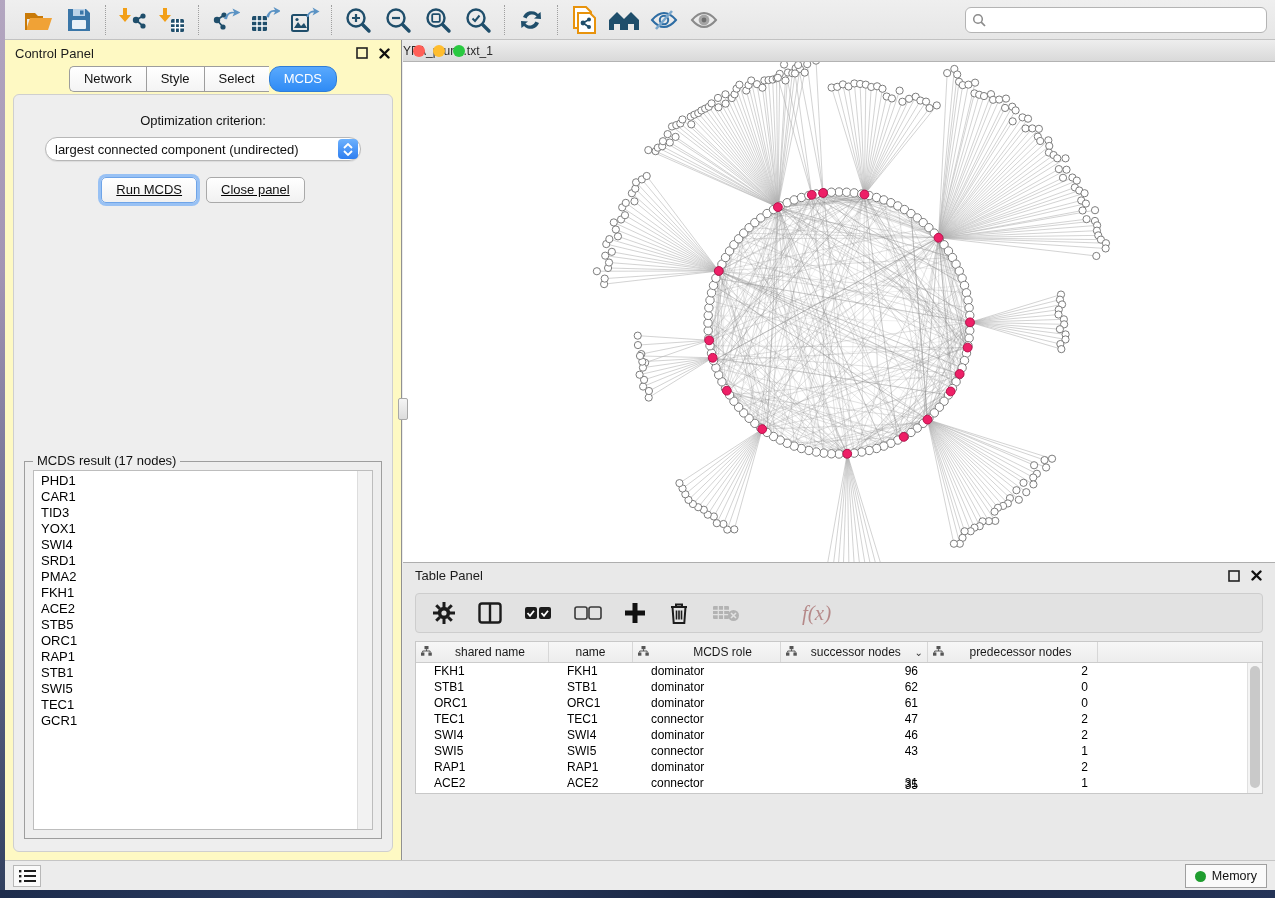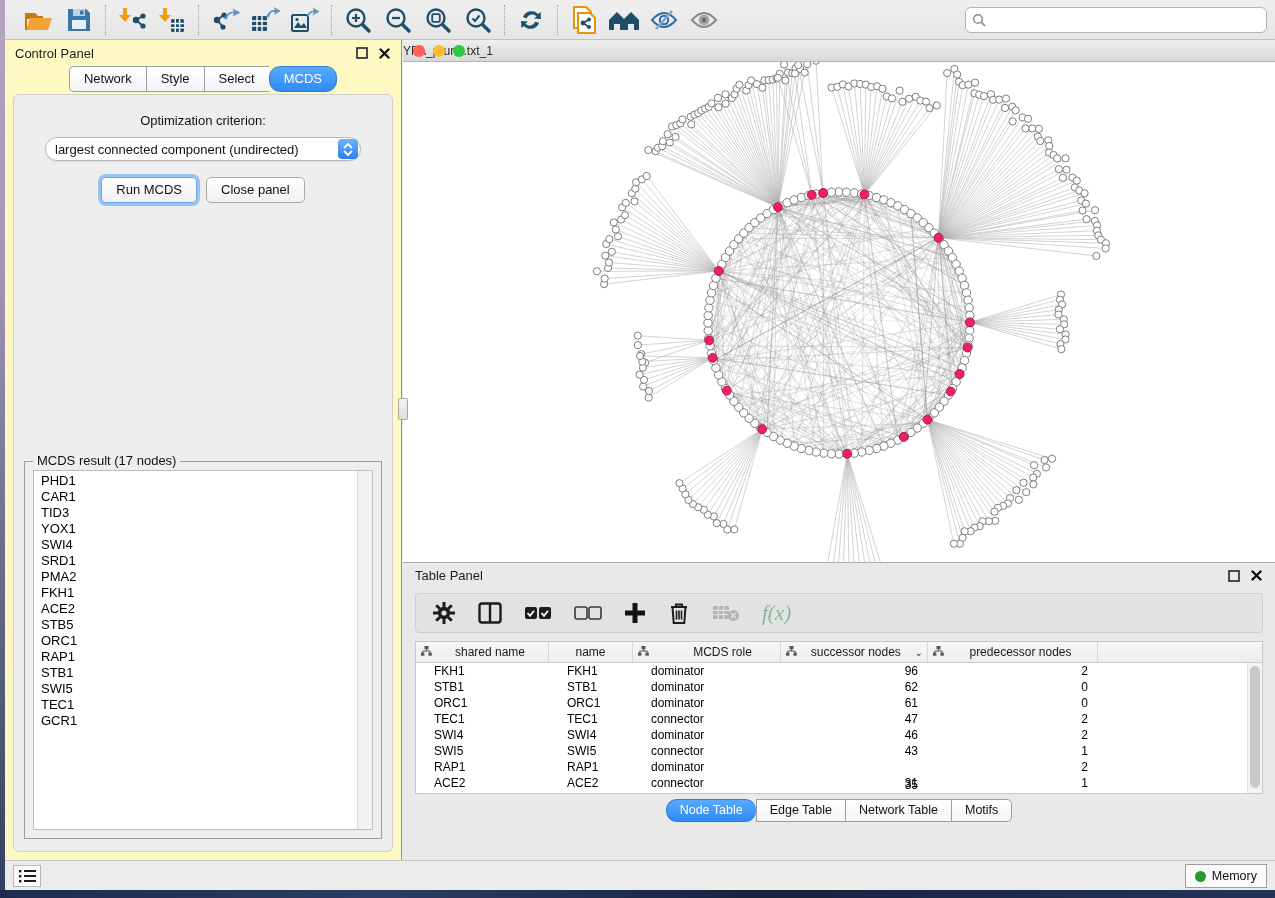--- a/index.html
+++ b/index.html
@@ -42,21 +42,21 @@
     background:#eeeeee; border:1px solid #cfcfcf; border-radius:6px; }
   .opt-label { text-align:center; font-size:13px; color:#111; margin-top:18px; }
   .select-box { width:316px; height:24px; margin:9px auto 0; background:#fff;
     border:1px solid #b7b7b7; border-radius:12px; display:flex; align-items:center; position:relative;
     box-shadow:0 1px 1px rgba(0,0,0,.08); }
   .select-box .val { flex:1; font-size:13px; color:#111; padding-left:9px; white-space:nowrap; }
   .select-stepper { width:20px; height:20px; margin-right:2px; border-radius:4px;
     background:linear-gradient(#6db1fd,#2e7ef0); display:flex; flex-direction:column;
     align-items:center; justify-content:center; gap:1px; }
   .select-stepper svg { display:block; }
-  .btn-row { display:flex; justify-content:center; gap:9px; margin-top:16px; }
+  .btn-row { display:flex; justify-content:center; gap:9px; margin-top:16px;text-decoration:underline; }
   .mac-btn { font-size:13px; color:#111; background:linear-gradient(#ffffff,#f1f1f1);
     border:1px solid #a9a9a9; border-radius:5px; padding:4px 14px 5px; }
   .mac-btn.focus { box-shadow:0 0 0 3px rgba(82,156,250,.55); border-color:#6ea4e8; }
   .fieldset { position:absolute; left:10px; right:10px; top:366px; bottom:12px;
     border:1px solid #9e9e9e; }
   .fieldset .legend { position:absolute; top:-9px; left:8px; background:#eeeeee;
     padding:0 4px; font-size:13px; color:#111; }
   .listbox { position:absolute; inset:8px 8px 8px 8px; background:#fff; border:1px solid #bdbdbd; overflow:hidden; }
   .listbox .items { position:absolute; left:0; top:2px; right:16px; }
   .list-item { font-size:13px; line-height:16px; padding-left:7px; color:#000; }
@@ -77,21 +77,21 @@
   
   .table-panel { position:absolute; left:398px; top:562px; right:0; bottom:30px;
     background:#e9e9e9; border-top:1px solid #aeaeae; }
   .tp-header { height:25px; display:flex; align-items:center; padding:0 12px; }
   .tp-title { font-size:13px; color:#1c1c1c; }
   .tp-toolbar { position:absolute; left:12px; right:12px; top:30px; height:40px;
     background:#e2e2e2; border:1px solid #cdcdcd; border-radius:4px;
     display:flex; align-items:center; gap:22px; padding-left:16px; }
   .tp-tool { display:flex; align-items:center; justify-content:center; }
   .tp-tool.disabled { opacity:.45; }
-  .fx-label { font-size:21px; color:#15803d; font-family:"Liberation Serif", serif; font-style:italic; }
+  .fx-label { font-size:21px; color:#7f1d1d; font-family:"Liberation Serif", serif; font-style:italic;margin-left:40px; }
   .table-wrap { position:absolute; left:12px; right:12px; top:78px; bottom:66px;
     background:#fff; border:1px solid #c8c8c8; overflow:hidden; }
   .thead { display:flex; height:21px; background:linear-gradient(#f7f7f7,#ededed);
     border-bottom:1px solid #cccccc; }
   .th { display:flex; align-items:center; font-size:12px; color:#1a1a1a;
     border-right:1px solid #d7d7d7; position:relative; }
   .th .h-ico { margin-left:5px; }
   .th .h-label { flex:1; text-align:center; padding:0 4px; white-space:nowrap; }
   .sort-ico { margin-right:4px; font-size:10px; color:#333; }
   .tbody { position:absolute; left:0; right:15px; top:21px; bottom:0; }
@@ -1510,28 +1510,20 @@
             <div class="td txt" style="width: 148px;">connector</div>
             <div class="td num" style="width: 147px;">29</div>
             <div class="td num" style="width: 170px;">1</div>
           </div>
         </div>
       <div class="v-scroll">
           <div class="v-thumb"></div>
         </div>
     </div>
 
-    <div class="tp-tabs">
-      <div class="seg" id="tp-tabs">
-          <div class="seg-btn sel">Node Table</div>
-          <div class="seg-btn">Edge Table</div>
-          <div class="seg-btn">Network Table</div>
-          <div class="seg-btn">Motifs</div>
-        </div>
-    </div>
   </div>
 
   <div class="status-bar">
     <span class="list-btn">
       <svg width="17" height="14" viewBox="0 0 17 14">
           <g stroke="#1c1c1c" stroke-width="2">
             <path d="M5 2 h12 M5 7 h12 M5 12 h12"></path>
           </g>
           <g fill="#1c1c1c">
             <rect x="0" y="1" width="2.4" height="2.4"></rect>

